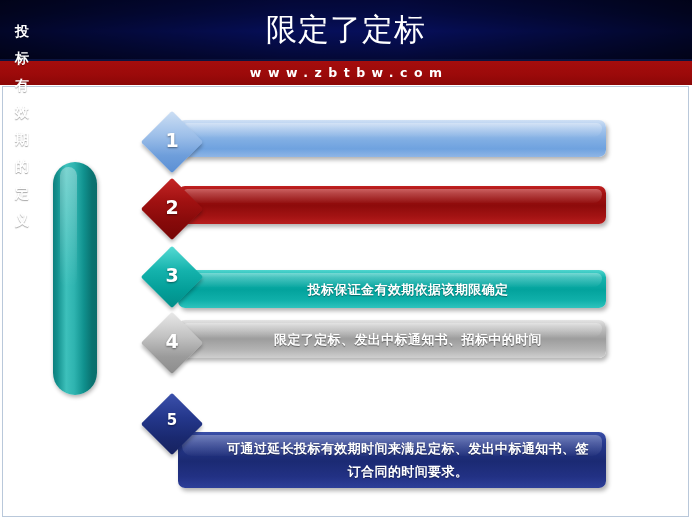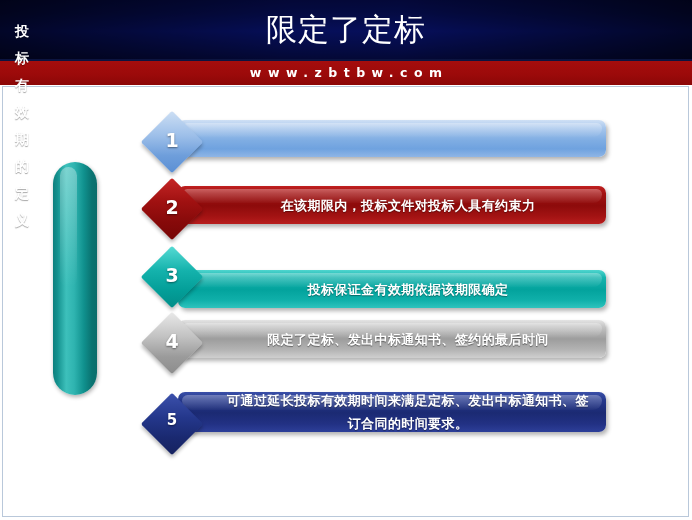--- a/index.html
+++ b/index.html
@@ -197,21 +197,21 @@
   #row3 .diamond { top: 1px; background: linear-gradient(135deg,#57dbd4 0%,#14b2ac 40%,#039e98 72%,#028d88 100%); }
   #row3 .diamond-num { top: 10px; }
 
   #row4 { top: 320px; }
   #row4 .bar   { width: 428px; height: 38px; background: linear-gradient(to bottom,#e4e4e4 0%,#c4c4c4 18%,#9d9d9d 50%,#b3b3b3 78%,#cfcfcf 100%); }
   #row4 .diamond { top: 1px; background: linear-gradient(135deg,#e9e9e9 0%,#c2c2c2 40%,#9b9b9b 72%,#8c8c8c 100%); }
   #row4 .diamond-num { top: 10px; }
   #row4 .bar-text { color: #ffffff; text-shadow: 0 1px 1px rgba(0,0,0,0.45); }
 
   #row5 { top: 392px; }
-  #row5 .bar   { width: 428px; height: 40px; background: linear-gradient(to bottom,#3a4fa8 0%,#26398d 20%,#1b2a73 52%,#223184 80%,#2d3f99 100%); }
+  #row5 .bar   { width: 428px; height: 56px; background: linear-gradient(to bottom,#3a4fa8 0%,#26398d 20%,#1b2a73 52%,#223184 80%,#2d3f99 100%); margin-top: 40px; }
   #row5 .diamond { top: 10px; background: linear-gradient(135deg,#3c51ac 0%,#24378b 40%,#1a2970 72%,#16225f 100%); }
   #row5 .diamond-num { top: 19px; font-size: 15px; }
   #row5 .bar-text { line-height: 23px; }
 </style>
 </head>
 <body>
 
 <div id="slide">
 
   <div class="header-band"></div>
@@ -240,39 +240,38 @@
     <div class="bar">
       <div class="bar-gloss"></div>
     </div>
     <div class="diamond"></div>
     <div class="diamond-num">1</div>
   </div>
 
   <div class="row" id="row2">
     <div class="bar">
       <div class="bar-gloss"></div>
-      <div class="bar-text">在该期限内，投标文件对投标人具有约束力</div>
     </div>
     <div class="diamond"></div>
     <div class="diamond-num">2</div>
   </div>
 
   <div class="row" id="row3">
     <div class="bar">
       <div class="bar-gloss"></div>
       <div class="bar-text">投标保证金有效期依据该期限确定</div>
     </div>
     <div class="diamond"></div>
     <div class="diamond-num">3</div>
   </div>
 
   <div class="row" id="row4">
     <div class="bar">
       <div class="bar-gloss"></div>
-      <div class="bar-text">限定了定标、发出中标通知书、签约的最后时间</div>
+      <div class="bar-text">限定了定标、发出中标通知书、招标中的时间</div>
     </div>
     <div class="diamond"></div>
     <div class="diamond-num">4</div>
   </div>
 
   <div class="row" id="row5">
     <div class="bar">
       <div class="bar-gloss"></div>
       <div class="bar-text">可通过延长投标有效期时间来满足定标、发出中标通知书、签订合同的时间要求。</div>
     </div>

